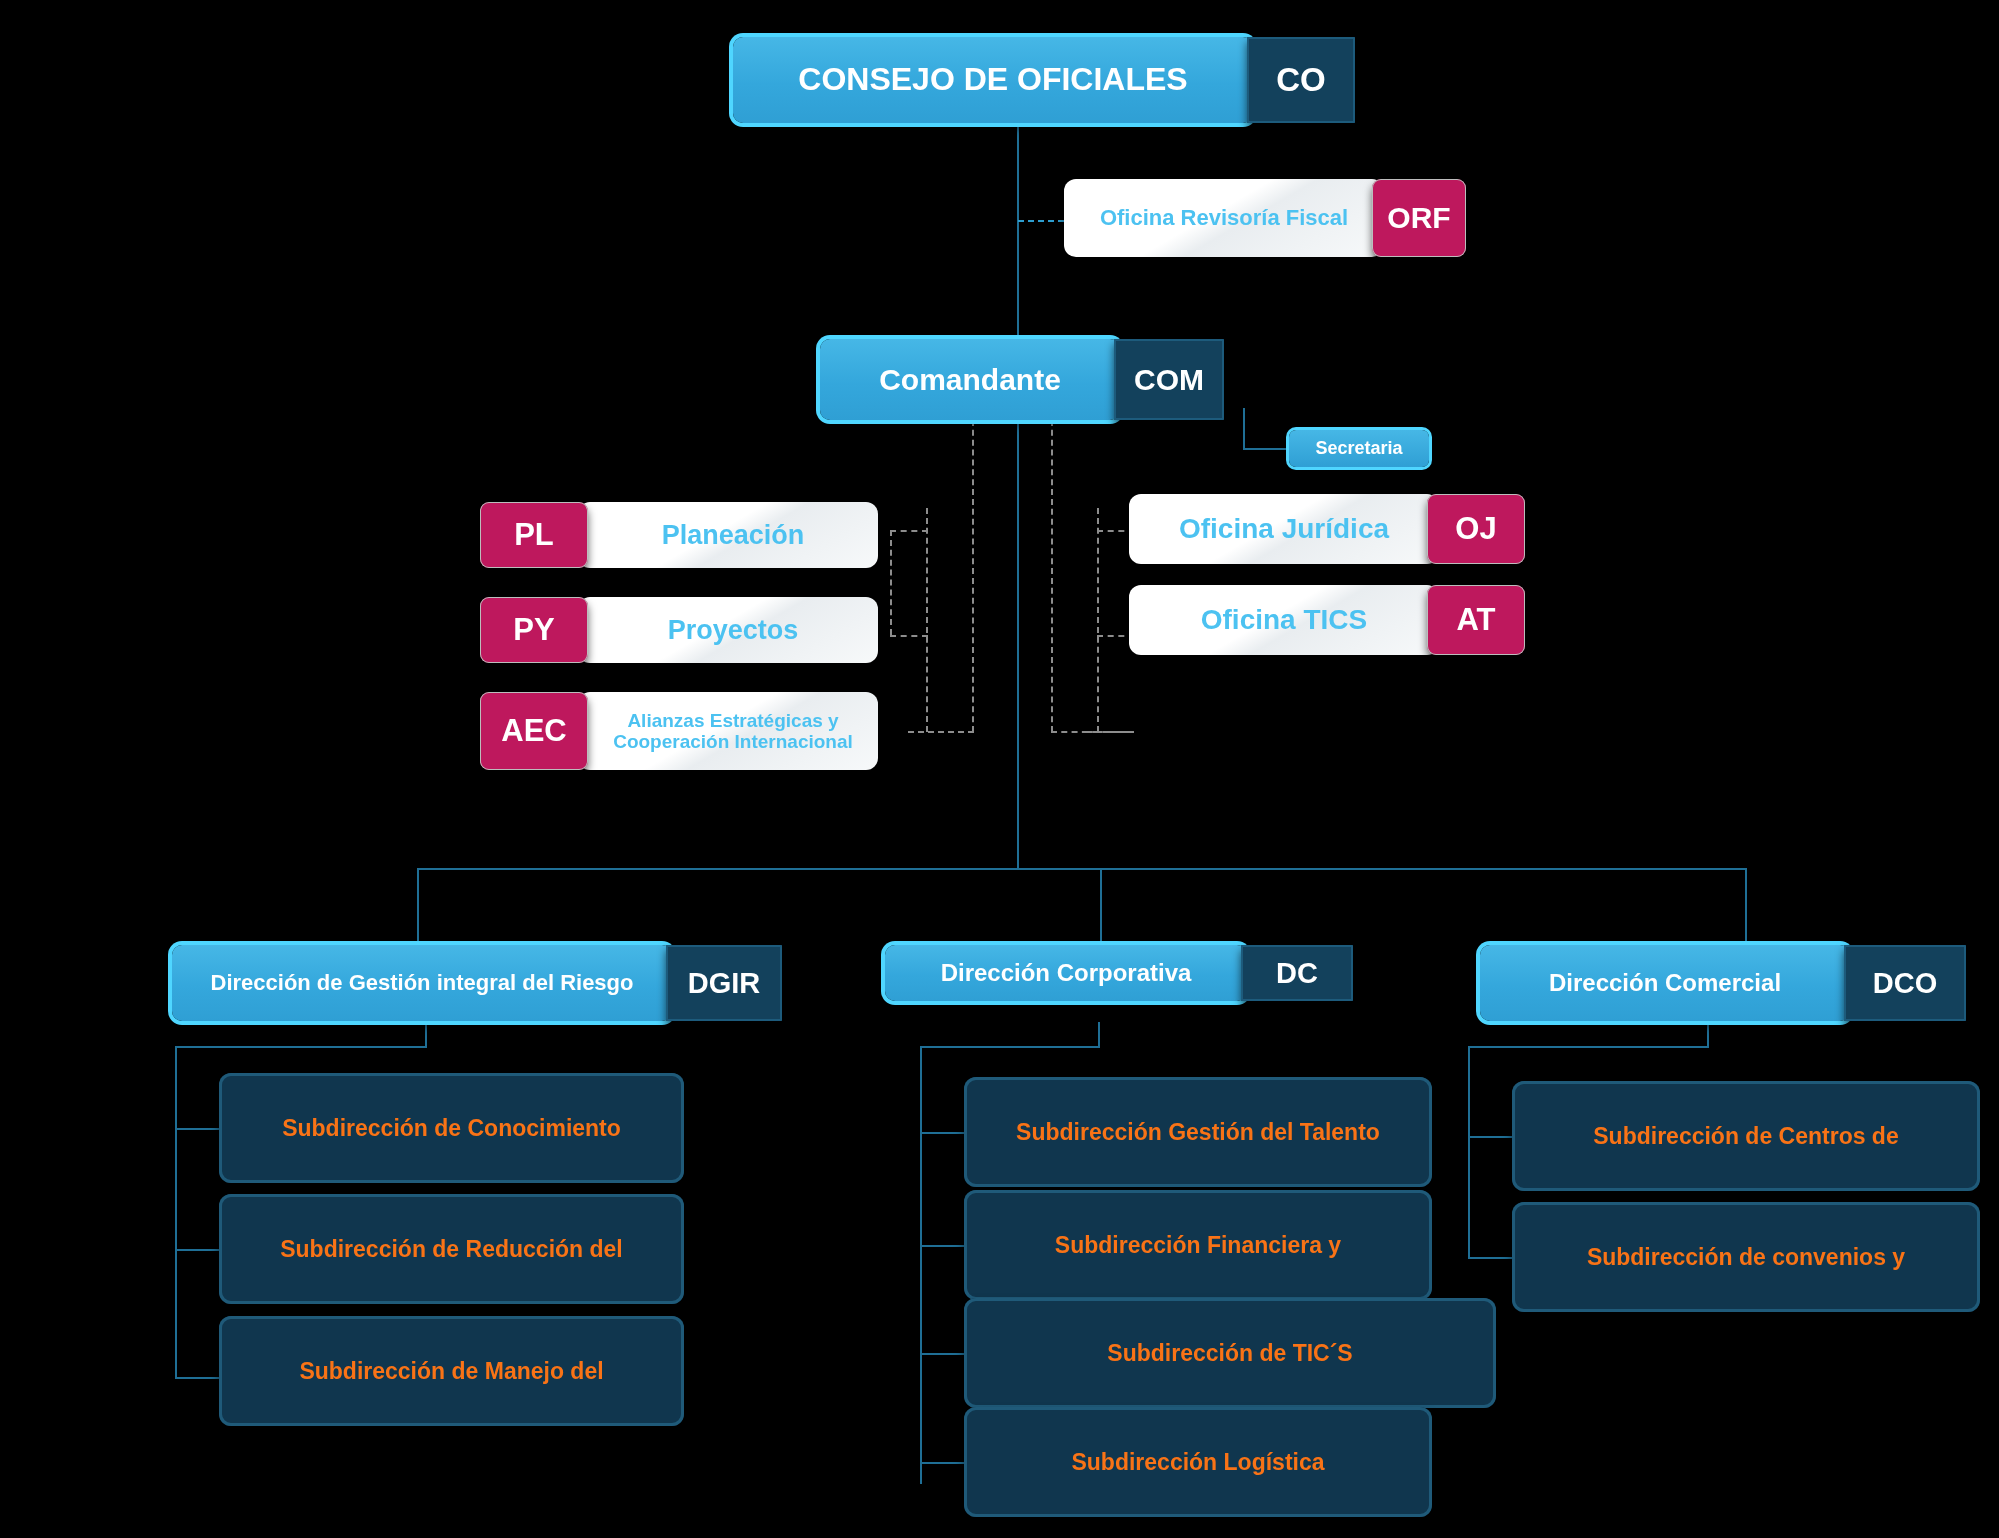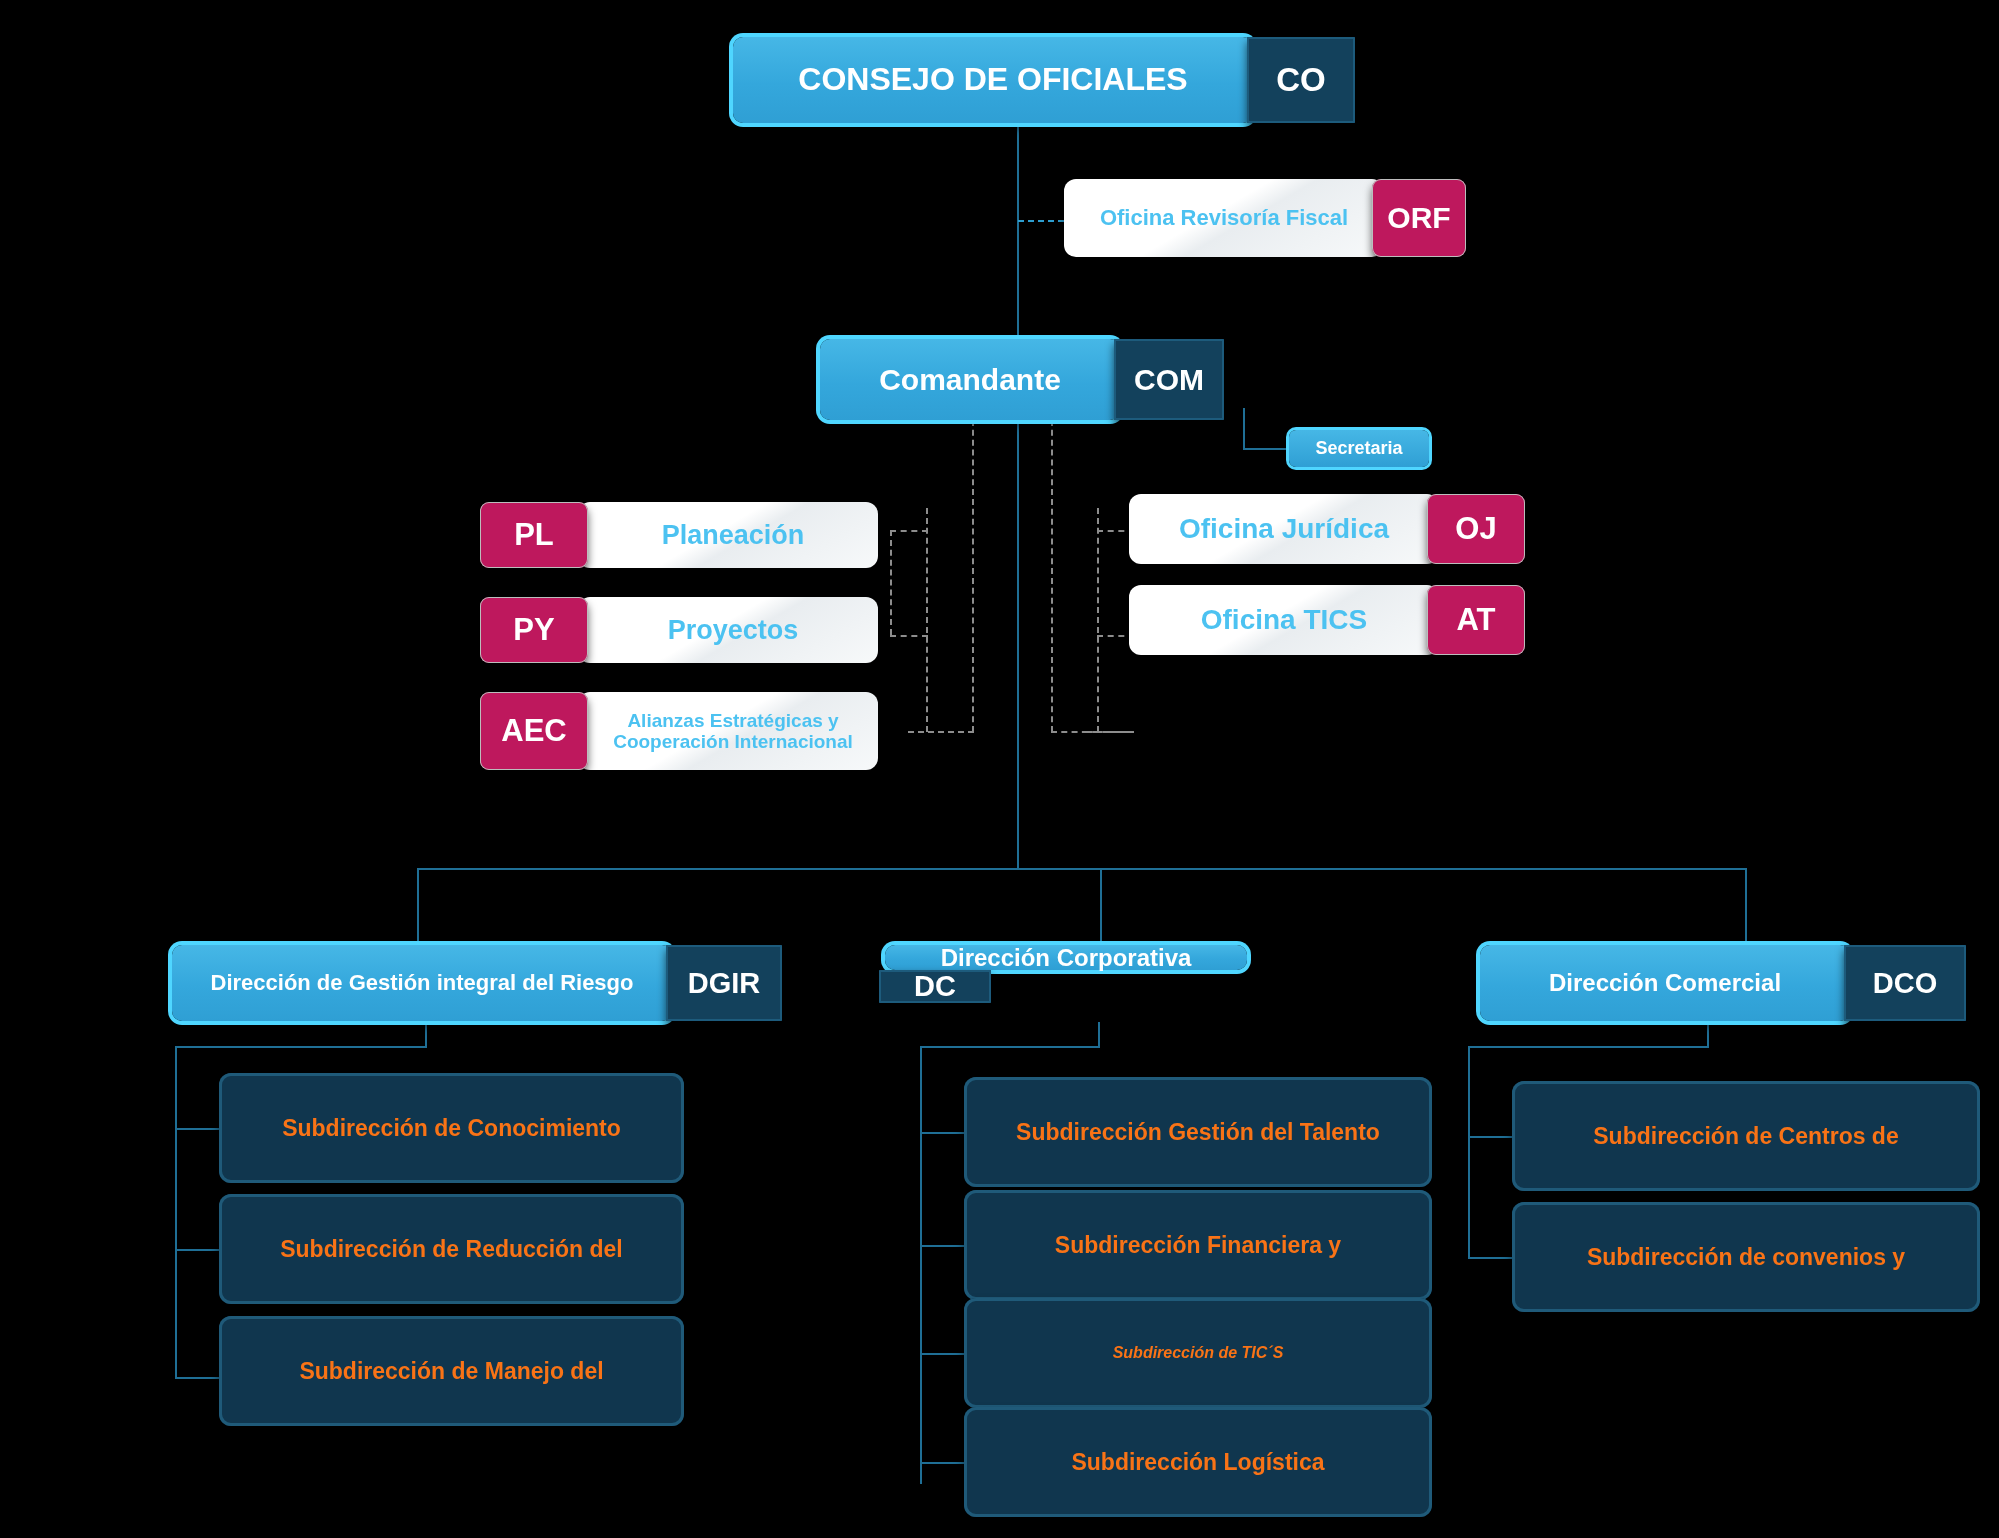--- a/index.html
+++ b/index.html
@@ -164,28 +164,28 @@
 
   <div class="node cyanbox" style="left:172px;top:945px;height:76px;">
     <div class="body" style="width:500px;font-size:22px;">Dirección de Gestión integral del Riesgo</div>
     <div class="code" style="width:116px;font-size:29px;">DGIR</div>
   </div>
 
   <div class="darkbox" style="position:absolute;left:219px;top:1073px;width:465px;height:110px;font-size:23px;">Subdirección de Conocimiento</div>
   <div class="darkbox" style="position:absolute;left:219px;top:1194px;width:465px;height:110px;font-size:23px;">Subdirección de Reducción del</div>
   <div class="darkbox" style="position:absolute;left:219px;top:1316px;width:465px;height:110px;font-size:23px;">Subdirección de Manejo del</div>
 
-  <div class="node cyanbox" style="left:885px;top:945px;height:56px;flex-direction:column;">
+  <div class="node cyanbox" style="left:885px;top:945px;height:56px;">
     <div class="body" style="width:362px;font-size:24px;">Dirección Corporativa</div>
     <div class="code" style="width:112px;font-size:29px;">DC</div>
   </div>
 
   <div class="darkbox" style="position:absolute;left:964px;top:1077px;width:468px;height:110px;font-size:23px;">Subdirección Gestión del Talento</div>
   <div class="darkbox" style="position:absolute;left:964px;top:1190px;width:468px;height:110px;font-size:23px;">Subdirección Financiera y</div>
-  <div class="darkbox" style="position:absolute;left:964px;top:1298px;width:468px;height:110px;font-size:16px;font-style:italic;">Subdirección de TIC´S</div>
+  <div class="darkbox" style="position:absolute;left:964px;top:1298px;width:532px;height:110px;font-size:23px;">Subdirección de TIC´S</div>
   <div class="darkbox" style="position:absolute;left:964px;top:1407px;width:468px;height:110px;font-size:23px;">Subdirección Logística</div>
 
   <div class="node cyanbox" style="left:1480px;top:945px;height:76px;">
     <div class="body" style="width:370px;font-size:24px;">Dirección Comercial</div>
     <div class="code" style="width:122px;font-size:29px;">DCO</div>
   </div>
 
   <div class="darkbox" style="position:absolute;left:1512px;top:1081px;width:468px;height:110px;font-size:23px;">Subdirección de Centros de</div>
   <div class="darkbox" style="position:absolute;left:1512px;top:1202px;width:468px;height:110px;font-size:23px;">Subdirección de convenios y</div>
 

